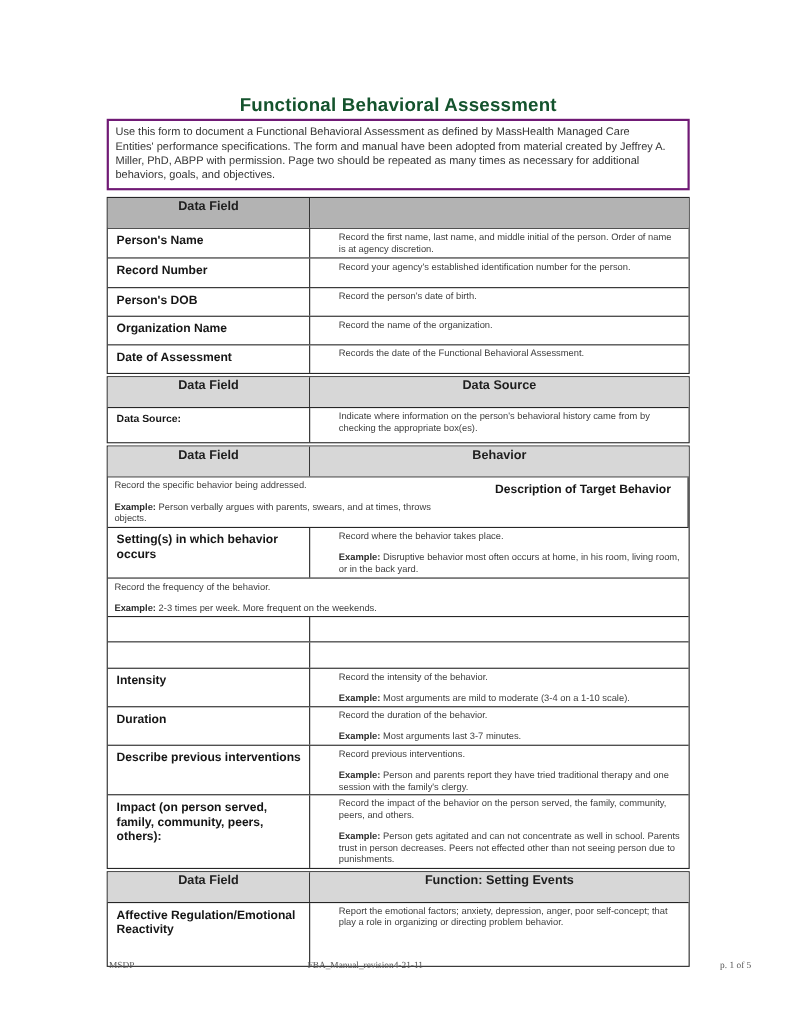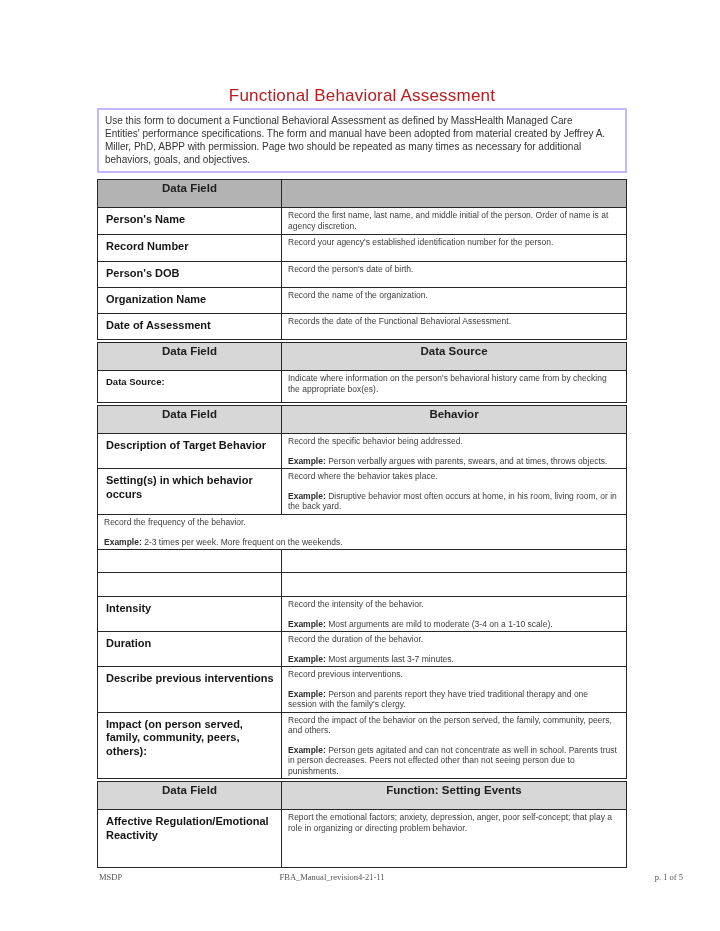--- a/index.html
+++ b/index.html
@@ -8,27 +8,27 @@
     width: 720px; height: 931px;
     background: #ffffff;
     font-family: "Liberation Sans", sans-serif;
     color: #1c1c1c;
     overflow: hidden;
   }
   .content { position: absolute; left: 97px; top: 86px; width: 530px; }
 
   .doc-title {
     text-align: center;
-    font-size: 17px; font-weight: normal;
-    line-height: 20px; color: #b91c1c;
+    font-size: 17px; font-weight: bold;
+    line-height: 20px; color: #14532d;
     letter-spacing: 0.2px;
   }
   .intro-box {
     margin-top: 2px;
-    border: 2px solid #c4b5fd;
+    border: 2px solid #701a75;
     padding: 4px 18px 5px 6px;
     font-size: 10px; line-height: 13px; color: #333;
     box-sizing: border-box;
     min-height: 65px;
   }
 
   .tbl {
     border: 1.5px solid #262626;
     margin-top: 6px;
     box-sizing: border-box;
@@ -43,21 +43,21 @@
     text-align: center;
     padding: 2px 0 13px 0;
     box-sizing: border-box;
     min-height: 18px;
   }
   .hdr-dark .hc { background: #b3b3b3; }
   .hdr-light .hc { background: #d7d7d7; }
   .hc.c1 { width: 184px; border-right: 1.5px solid #262626; }
   .hc.c2 { flex: 1; }
 
-  .trow { display: flex; border-bottom: 1.5px solid #262626; }
+  .trow { display: flex; border-bottom: 1.5px solid #262626; gap: 20px; }
   .trow:last-child { border-bottom: none; }
   .cell { box-sizing: border-box; }
   .cell.label {
     width: 184px;
     border-right: 1.5px solid #262626;
     padding: 5px 6px 3px 8px;
     font-size: 11px; font-weight: bold; color: #161616;
     line-height: 13.5px;
   }
   .cell.label.sm { font-size: 9.5px; line-height: 12px; }
@@ -137,25 +137,25 @@
         </div>
       </div>
     </div>
 
     <div class="tbl">
       <div class="thead hdr-light">
         <div class="hc c1">Data Field</div>
         <div class="hc c2">Behavior</div>
       </div>
       <div class="trow" style="min-height:34px">
-        <div class="cell label">Description of Target Behavior</div>
         <div class="cell desc">
           <div>Record the specific behavior being addressed.</div>
           <div class="ex"><span class="exl">Example:</span> <span>Person verbally argues with parents, swears, and at times, throws objects.</span></div>
         </div>
+        <div class="cell label">Description of Target Behavior</div>
       </div>
       <div class="trow" style="min-height:45px">
         <div class="cell label">Setting(s) in which behavior occurs</div>
         <div class="cell desc">
           <div>Record where the behavior takes place.</div>
           <div class="ex"><span class="exl">Example:</span> <span>Disruptive behavior most often occurs at home, in his room, living room, or in the back yard.</span></div>
         </div>
       </div>
       <div class="trow" style="min-height:33px">
         <div class="cell desc">

